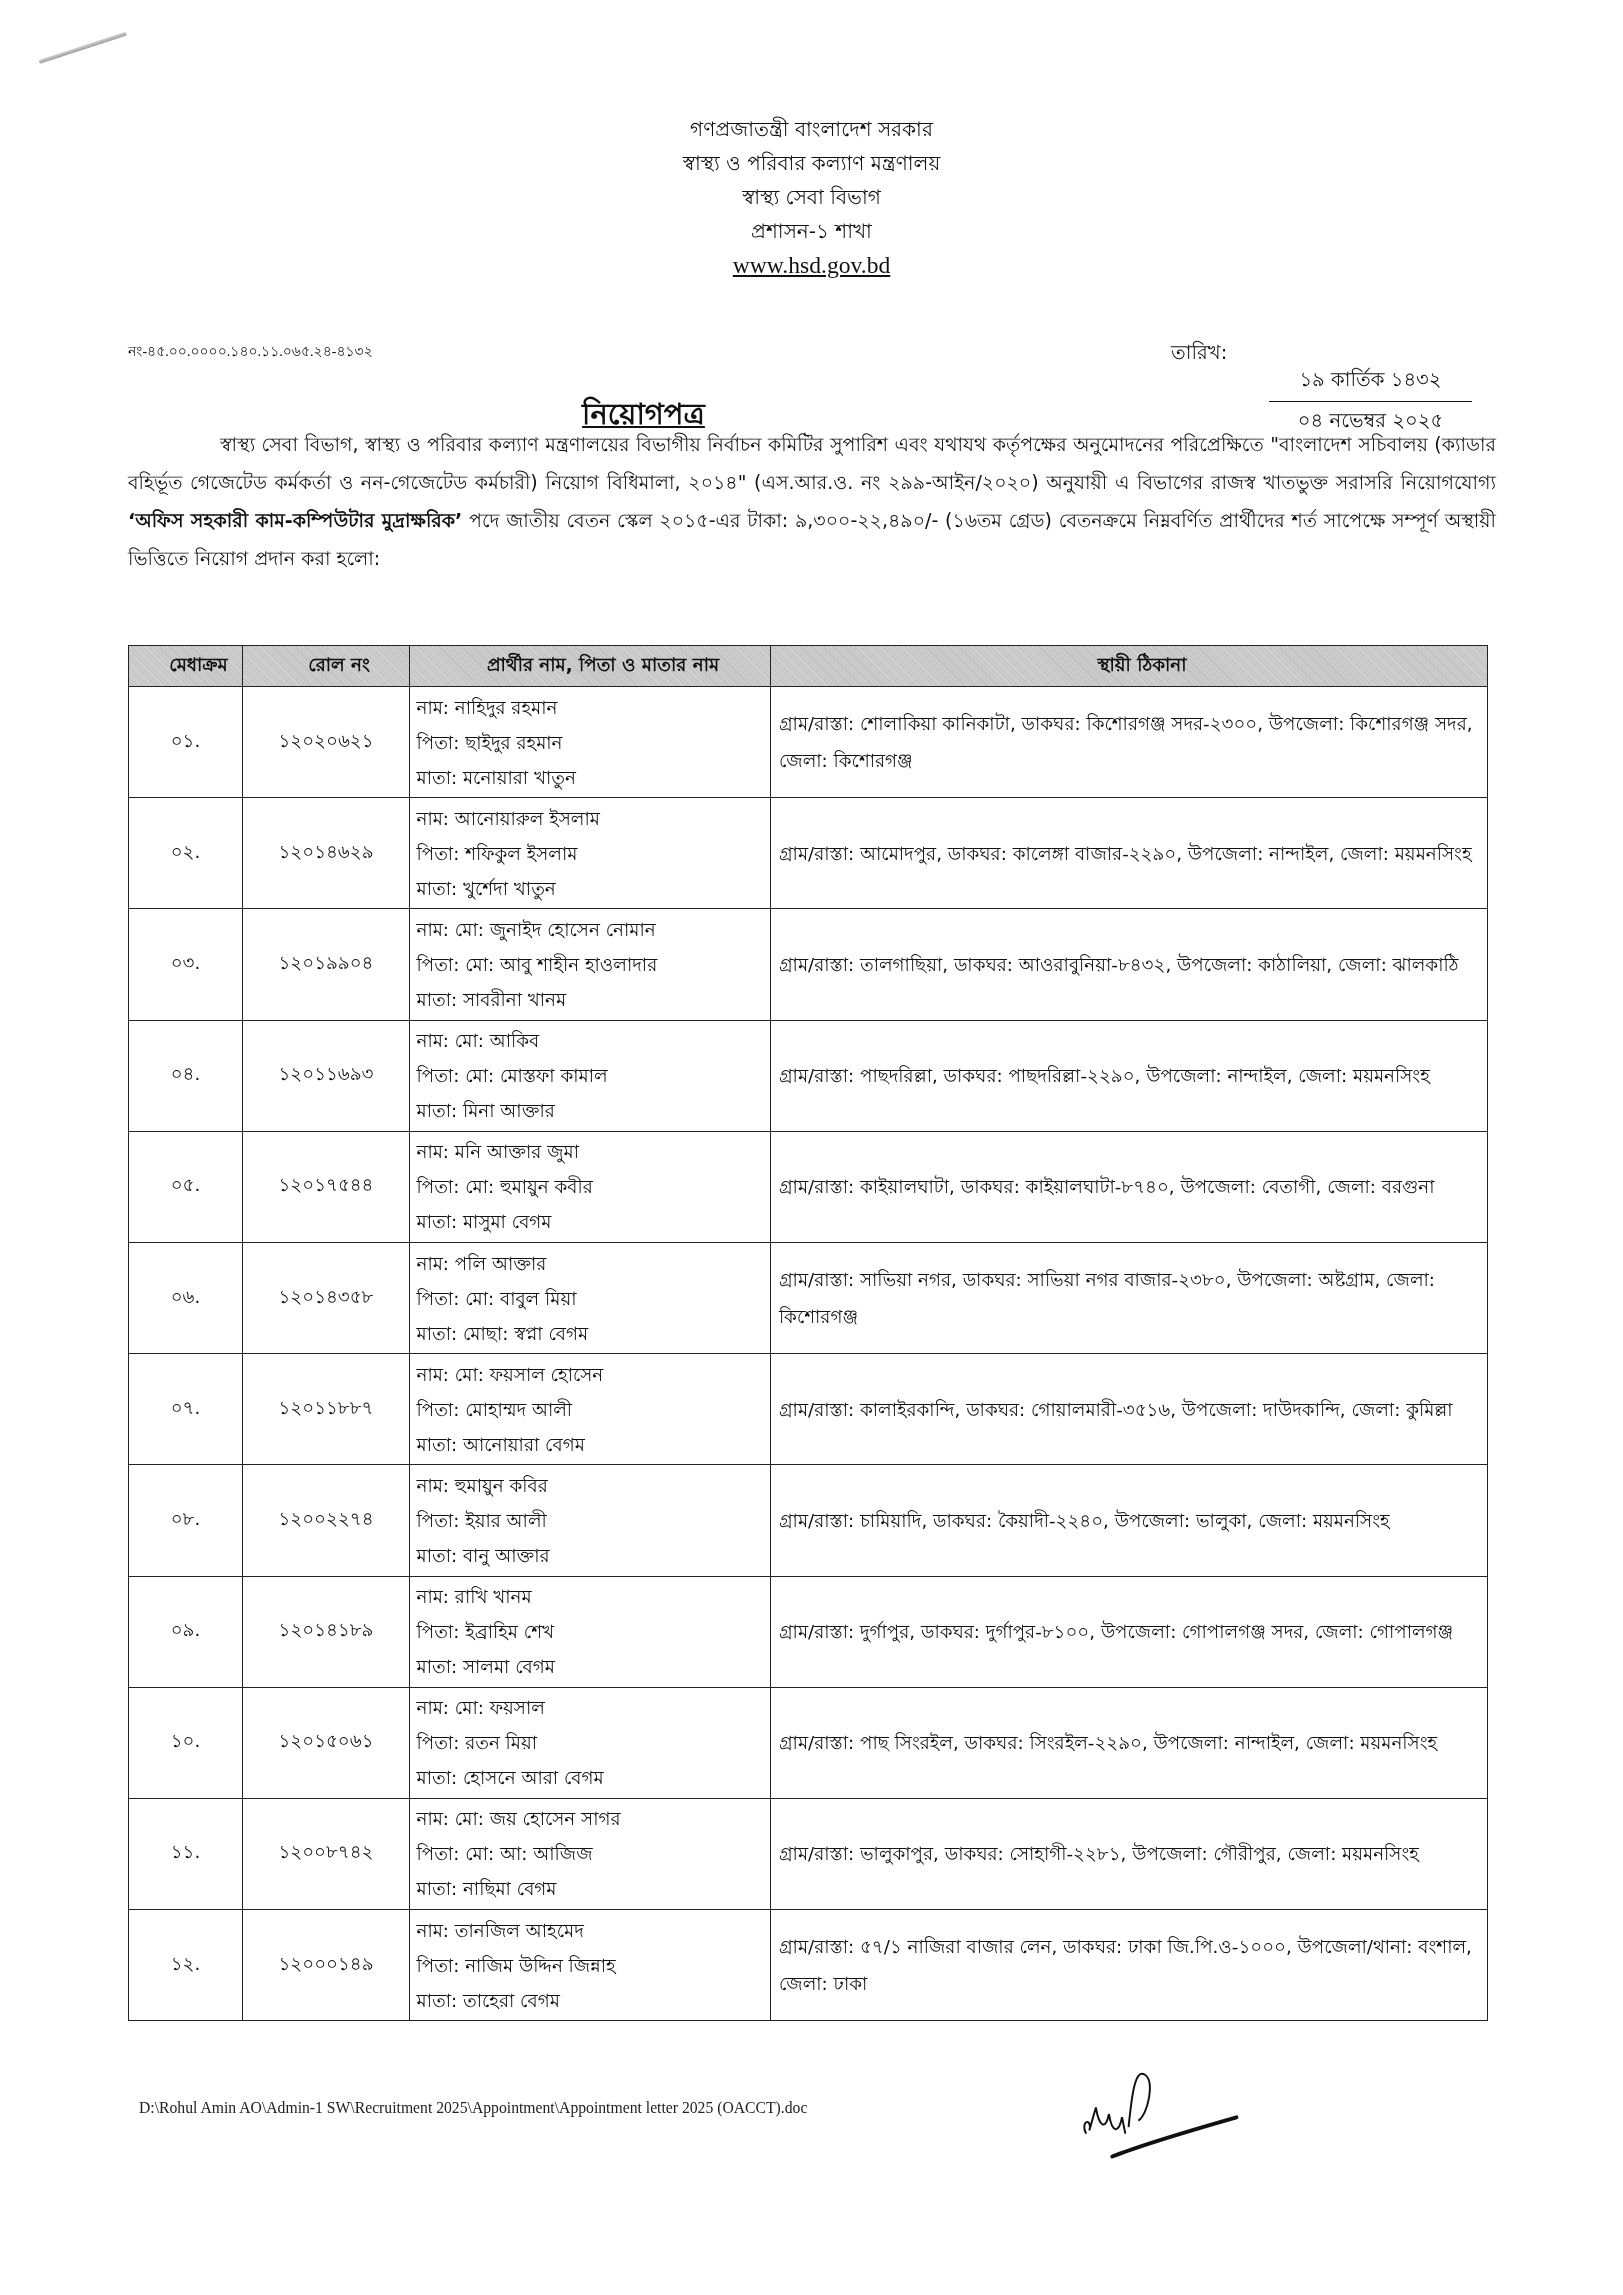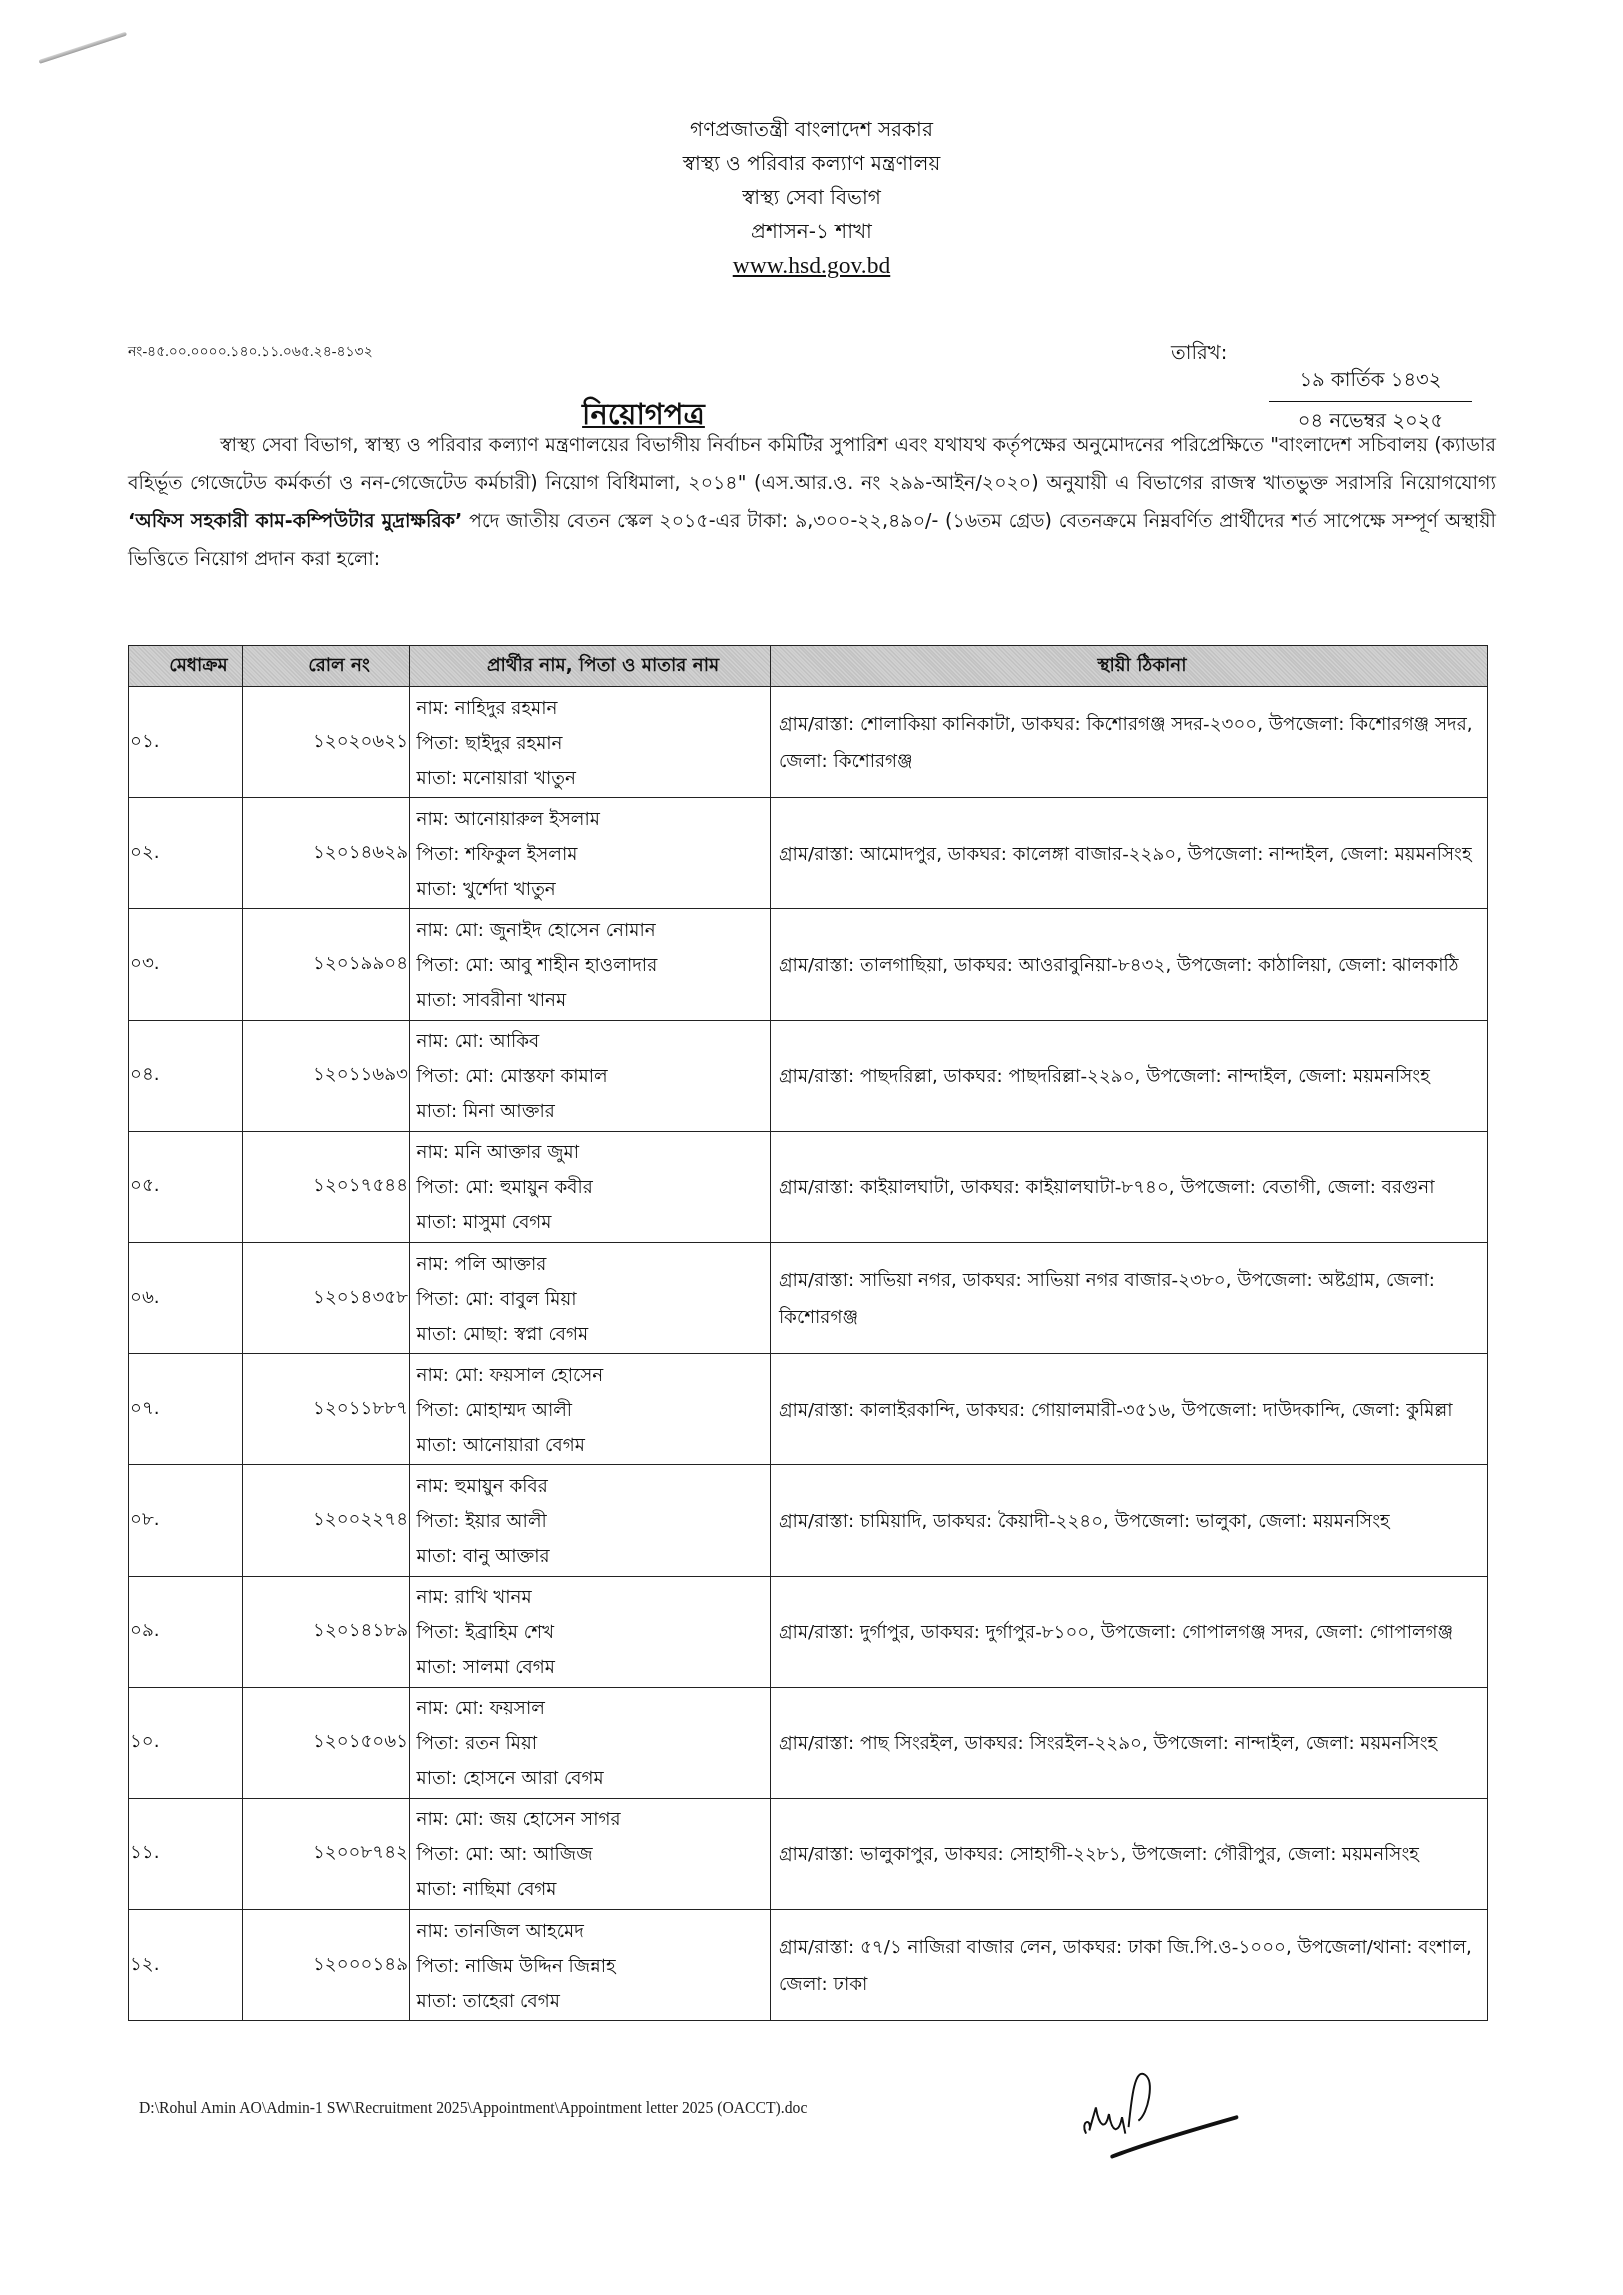--- a/index.html
+++ b/index.html
@@ -35,22 +35,22 @@
   table.appt {
     position: absolute; left: 128px; top: 645px; width: 1360px;
     border-collapse: collapse; font-size: 18.3px;
   }
   table.appt th {
     background: #c8c8c8;
     background-image: repeating-linear-gradient(45deg, #bdbdbd 0 1.3px, #d6d6d6 1.3px 2.6px);
     border: 1.3px solid #222; height: 38px; font-weight: bold; text-align: center; padding-left: 27px;
   }
   table.appt td { border: 1.3px solid #222; vertical-align: middle; }
-  table.appt td.c-serial { width: 111px; }
-  table.appt td.c-roll { width: 164px; text-align: right; margin-left: 48px; }
+  table.appt td.c-serial { width: 111px; text-align: center; }
+  table.appt td.c-roll { width: 164px; text-align: center; margin-left: 48px; }
   table.appt td.c-names { width: 347px; padding: 2.6px 6.5px; line-height: 35px; }
   table.appt td.c-addr { padding: 0 7.9px; line-height: 37px; }
   table.appt tr.row { height: 111px; }
   .footer-path {
     position: absolute; left: 139px; top: 2099px; font-family: "Liberation Serif", serif;
     font-size: 15.7px; color: #222;
   }
   .signature { position: absolute; left: 1073px; top: 2055px; width: 170px; height: 105px; }
 </style>
 </head>

